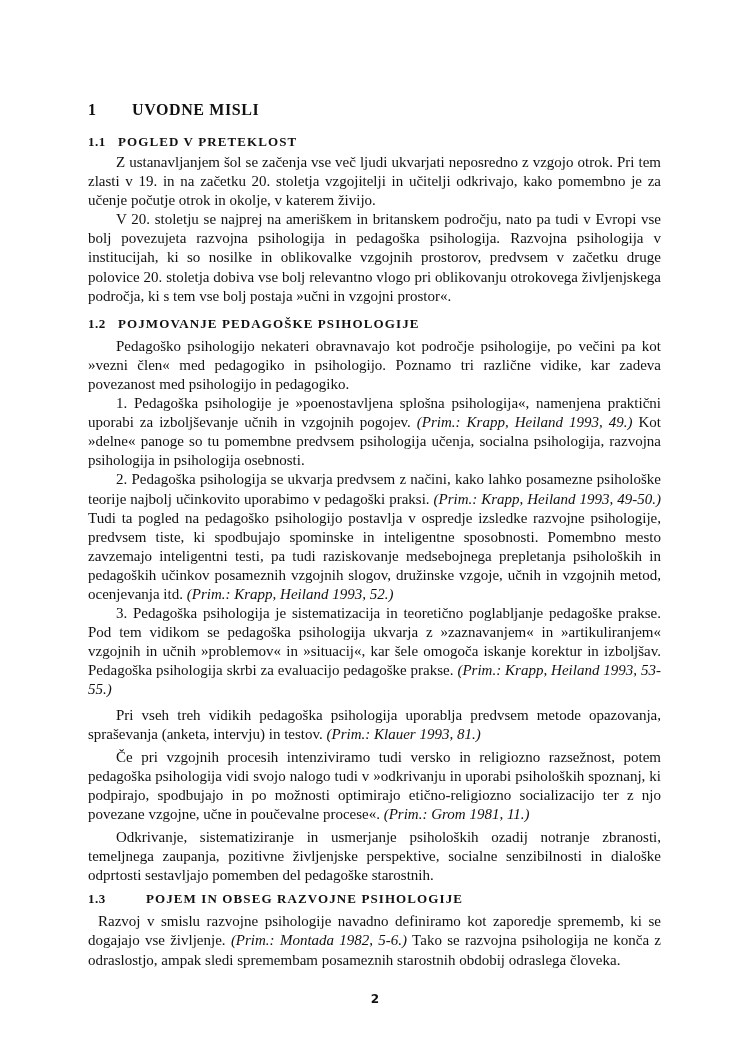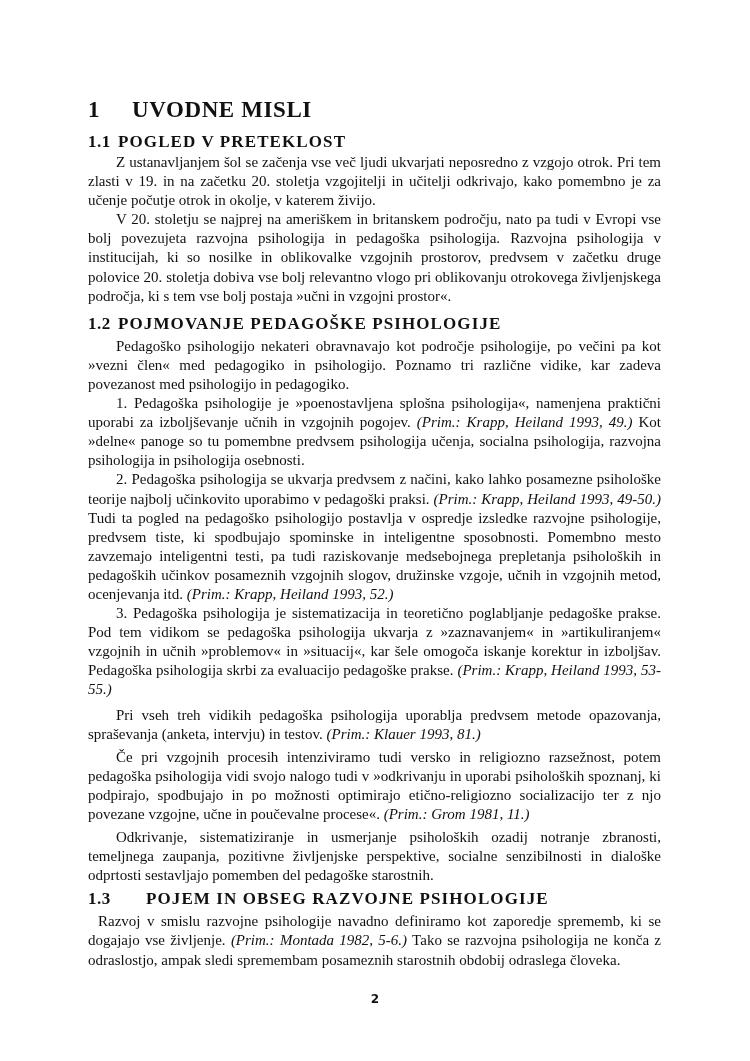--- a/index.html
+++ b/index.html
@@ -1,21 +1,21 @@
 <!DOCTYPE html>
 <html><head>
 <meta charset="utf-8">
 <style>
   html, body { margin: 0; padding: 0; background: #ffffff; }
   body { width: 750px; height: 1061px; position: relative; overflow: hidden;
          font-family: "Liberation Serif", "DejaVu Serif", serif; color: #111; }
   .page { position: absolute; left: 88px; top: 96px; width: 573px; }
-  .h1 { font-weight: bold; font-size: 23px; letter-spacing: 0.6px; margin: 0; height: 28px; line-height: 28px; }
+  .h1 { font-weight: bold; font-size: 16px; letter-spacing: 0.6px; margin: 0; height: 28px; line-height: 28px; }
   .h1 .num { display: inline-block; width: 44px; }
-  .h2 { font-weight: bold; font-size: 17px; letter-spacing: 1.1px; margin: 0; line-height: 19px; }
+  .h2 { font-weight: bold; font-size: 13px; letter-spacing: 1.1px; margin: 0; line-height: 19px; }
   .h2 .num { display: inline-block; width: 30px; letter-spacing: 0.5px; }
   .h2.wide .num { width: 58px; }
   p { margin: 0; font-size: 15px; line-height: 19.1px; text-align: justify; text-indent: 28px; }
   p.small-indent { text-indent: 10px; }
   .cite { font-style: italic; }
   .pagenum { position: absolute; left: 0; width: 750px; top: 992px; text-align: center;
              font-family: "DejaVu Sans", sans-serif; font-weight: bold; font-size: 12px; }
 </style>
 </head>
 <body>

